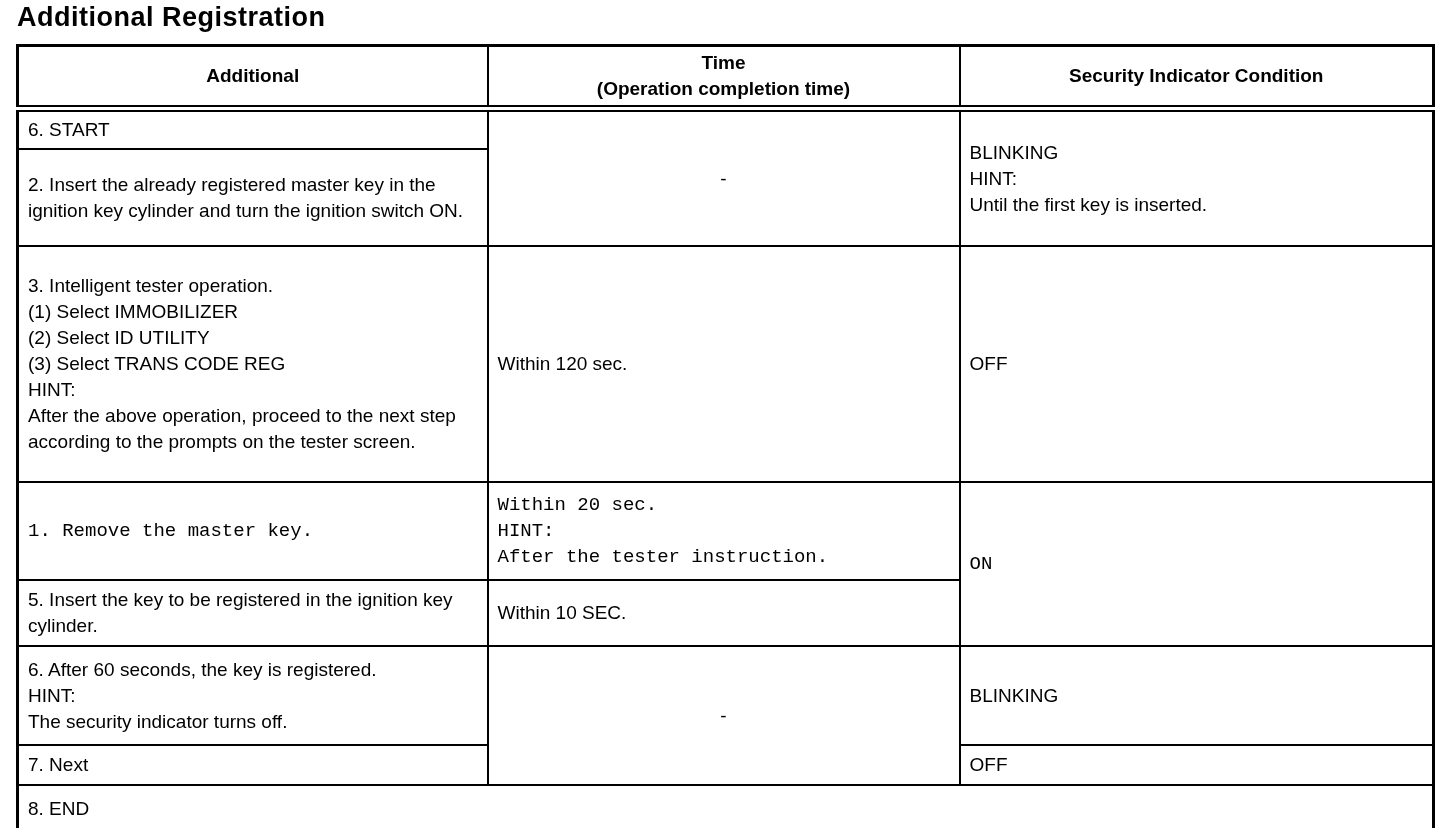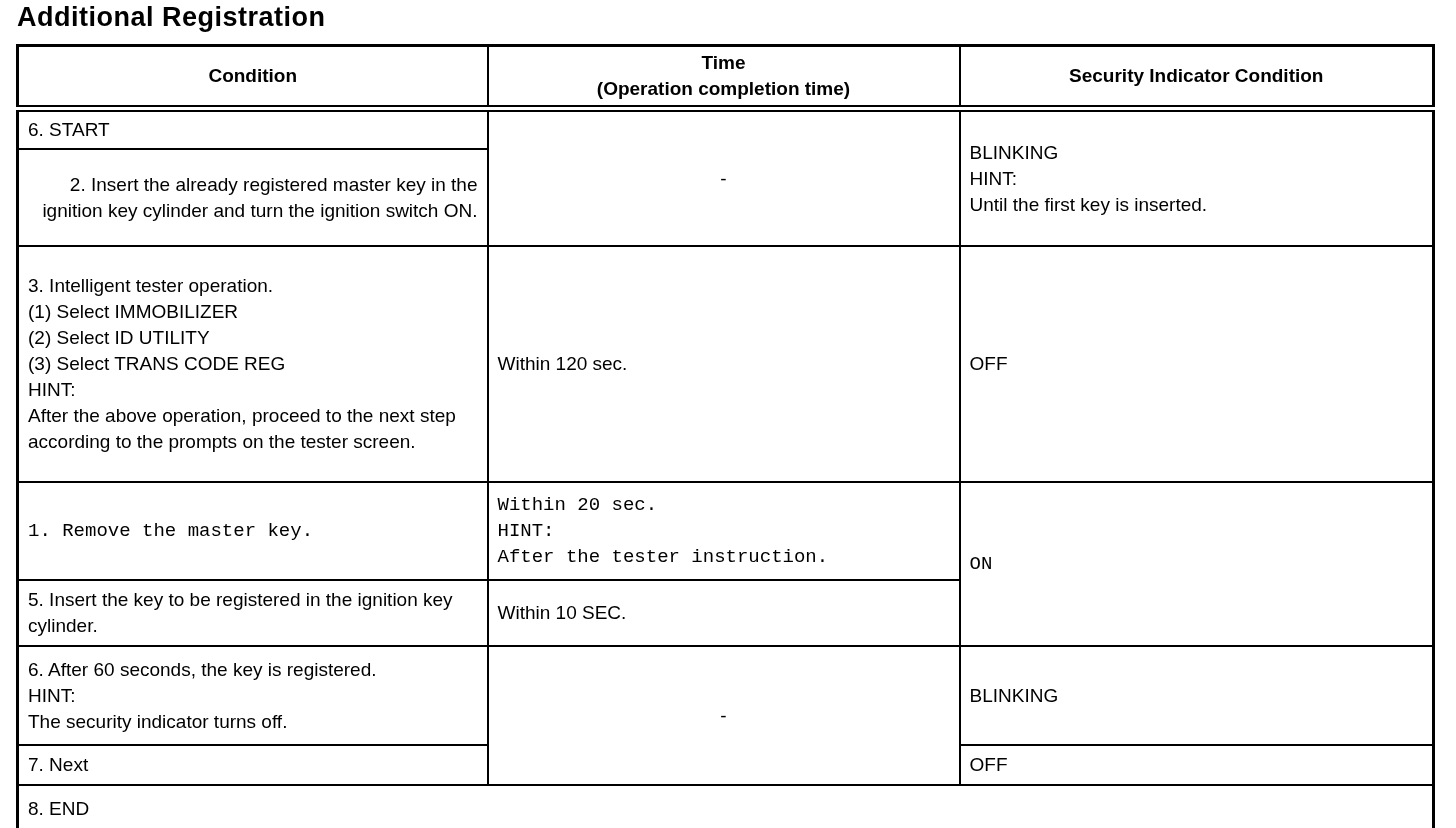--- a/index.html
+++ b/index.html
@@ -52,21 +52,21 @@
   .proc-table thead th {
     border-bottom: 7px double #000000;
     text-align: center;
     font-weight: bold;
     height: 52px;
   }
   .proc-table td.center {
     text-align: center;
   }
   .proc-table tr.r1 td { height: 30px; }
-  .proc-table tr.r2 td { height: 89px; text-align: right; }
+  .proc-table tr.r2 td { height: 89px; }
   .proc-table tr.r3 td { height: 228px; }
   .proc-table tr.r4 td { height: 90px; font-family: Liberation Mono, monospace; }
   .proc-table tr.r5 td { height: 58px; }
   .proc-table tr.r6 td { height: 91px; }
   .proc-table tr.r7 td { height: 32px; }
   .proc-table tr.r8 td { height: 40px; border-bottom: 4px solid #000000; }
 </style>
 </head>
 <body>
 
@@ -75,21 +75,21 @@
   <h1 class="doc-title">Additional Registration</h1>
 
   <table class="proc-table">
     <colgroup>
       <col style="width:470px">
       <col style="width:472px">
       <col style="width:474px">
     </colgroup>
     <thead>
       <tr>
-        <th>Condition</th>
+        <th>Additional</th>
         <th>Time
 (Operation completion time)</th>
         <th>Security Indicator Condition</th>
       </tr>
     </thead>
     <tbody>
       <tr class="r1">
         <td>6. START</td>
         <td rowspan="2" class="center">-</td>
         <td rowspan="2">BLINKING

